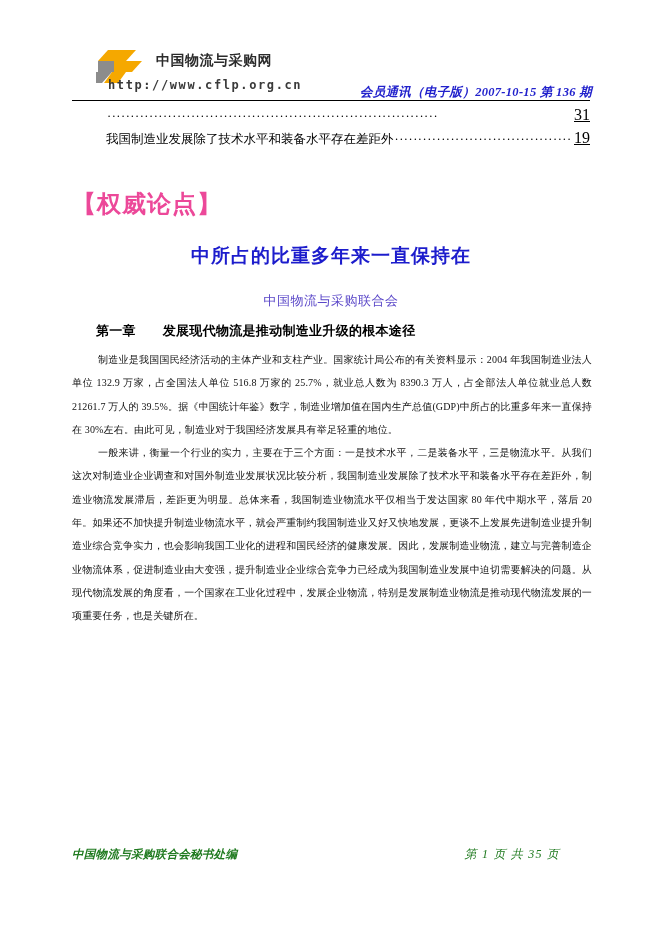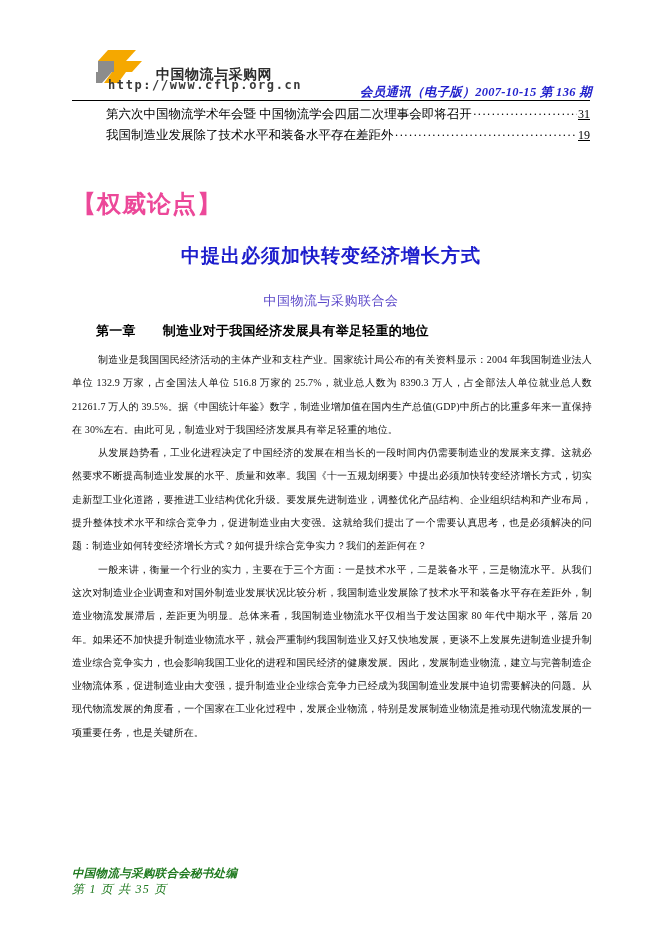--- a/index.html
+++ b/index.html
@@ -38,21 +38,21 @@
   .logo-mark {
     position: absolute;
     left: 24px;
     top: 2px;
     width: 54px;
     height: 34px;
   }
   .logo-text-cn {
     position: absolute;
     left: 84px;
-    top: 18px;
+    top: 4px;
     font-family: "DejaVu Sans", sans-serif;
     font-weight: bold;
     font-size: 14px;
     letter-spacing: 0.5px;
     color: #2b2b2b;
     white-space: nowrap;
   }
   .logo-text-url {
     position: absolute;
     left: 36px;
@@ -106,21 +106,21 @@
   .toc-title { flex: 0 0 auto; }
   .toc-dots {
     flex: 1 1 auto;
     overflow: hidden;
     margin: 0 1px;
     font-size: 12.5px;
     letter-spacing: 0.5px;
     color: #000;
     white-space: nowrap;
   }
-  .toc-page { flex: 0 0 auto; font-size: 12px; text-decoration: underline; }
+  .toc-page { flex: 0 0 auto; font-size: 16px; text-decoration: underline; }
 
   
   .section-tag {
     position: absolute;
     left: 72px;
     top: 188px;
     font-family: "DejaVu Sans", sans-serif;
     font-weight: bold;
     font-size: 24px;
     color: #ec4899;
@@ -193,26 +193,25 @@
     position: absolute;
     left: 72px;
     top: 862px;
     width: 518px;
     height: 0;
     border-top: 0px solid #000;
   }
   .footer {
     position: absolute;
     left: 72px;
-    top: 866px;
+    top: 846px;
     width: 518px;
     display: flex;
     justify-content: space-between;
     align-items: baseline;
-    flex-direction: column;
   }
   .footer-left {
     font-family: "DejaVu Sans", sans-serif;
     font-weight: bold;
     font-style: italic;
     font-size: 11.5px;
     color: #1f7a1f;
     letter-spacing: 0.3px;
   }
   .footer-right {
@@ -241,44 +240,42 @@
       </svg>
       <div class="logo-text-cn">中国物流与采购网</div>
       <div class="logo-text-url">http://www.cflp.org.cn</div>
     </div>
     <div class="issue-line">会员通讯（电子版）2007-10-15 第 136 期</div>
   </div>
   <div class="header-rule"></div>
 
   <div class="toc">
     <div class="toc-row">
-      <span class="toc-title">第六次中国物流学术年会暨 中国物流学会四届二次理事会即将召开</span>
       <span class="toc-dots">·······································································</span>
       <span class="toc-page">31</span>
     </div>
     <div class="toc-row">
       <span class="toc-title">我国制造业发展除了技术水平和装备水平存在差距外</span>
       <span class="toc-dots">································································································</span>
       <span class="toc-page">19</span>
     </div>
   </div>
 
   <div class="section-tag">【权威论点】</div>
 
-  <div class="article-title">中提出必须加快转变经济增长方式</div>
+  <div class="article-title">中所占的比重多年来一直保持在</div>
   <div class="article-author">中国物流与采购联合会</div>
 
   <div class="chapter-head">
     <span class="chapter-num">第一章</span>
-    <span>制造业对于我国经济发展具有举足轻重的地位</span>
+    <span>发展现代物流是推动制造业升级的根本途径</span>
   </div>
 
   <div class="body-copy">
     <p>制造业是我国国民经济活动的主体产业和支柱产业。国家统计局公布的有关资料显示：2004 年我国制造业法人单位 132.9 万家，占全国法人单位 516.8 万家的 25.7%，就业总人数为 8390.3 万人，占全部法人单位就业总人数 21261.7 万人的 39.5%。据《中国统计年鉴》数字，制造业增加值在国内生产总值(GDP)中所占的比重多年来一直保持在 30%左右。由此可见，制造业对于我国经济发展具有举足轻重的地位。</p>
-    <p>从发展趋势看，工业化进程决定了中国经济的发展在相当长的一段时间内仍需要制造业的发展来支撑。这就必然要求不断提高制造业发展的水平、质量和效率。我国《十一五规划纲要》中提出必须加快转变经济增长方式，切实走新型工业化道路，要推进工业结构优化升级。要发展先进制造业，调整优化产品结构、企业组织结构和产业布局，提升整体技术水平和综合竞争力，促进制造业由大变强。这就给我们提出了一个需要认真思考，也是必须解决的问题：制造业如何转变经济增长方式？如何提升综合竞争实力？我们的差距何在？</p>
     <p>一般来讲，衡量一个行业的实力，主要在于三个方面：一是技术水平，二是装备水平，三是物流水平。从我们这次对制造业企业调查和对国外制造业发展状况比较分析，我国制造业发展除了技术水平和装备水平存在差距外，制造业物流发展滞后，差距更为明显。总体来看，我国制造业物流水平仅相当于发达国家 80 年代中期水平，落后 20 年。如果还不加快提升制造业物流水平，就会严重制约我国制造业又好又快地发展，更谈不上发展先进制造业提升制造业综合竞争实力，也会影响我国工业化的进程和国民经济的健康发展。因此，发展制造业物流，建立与完善制造企业物流体系，促进制造业由大变强，提升制造业企业综合竞争力已经成为我国制造业发展中迫切需要解决的问题。从现代物流发展的角度看，一个国家在工业化过程中，发展企业物流，特别是发展制造业物流是推动现代物流发展的一项重要任务，也是关键所在。</p>
   </div>
 
   <div class="footer-rule"></div>
   <div class="footer">
     <span class="footer-left">中国物流与采购联合会秘书处编</span>
     <span class="footer-right">第 1 页 共 35 页</span>
   </div>
 
 </div>

